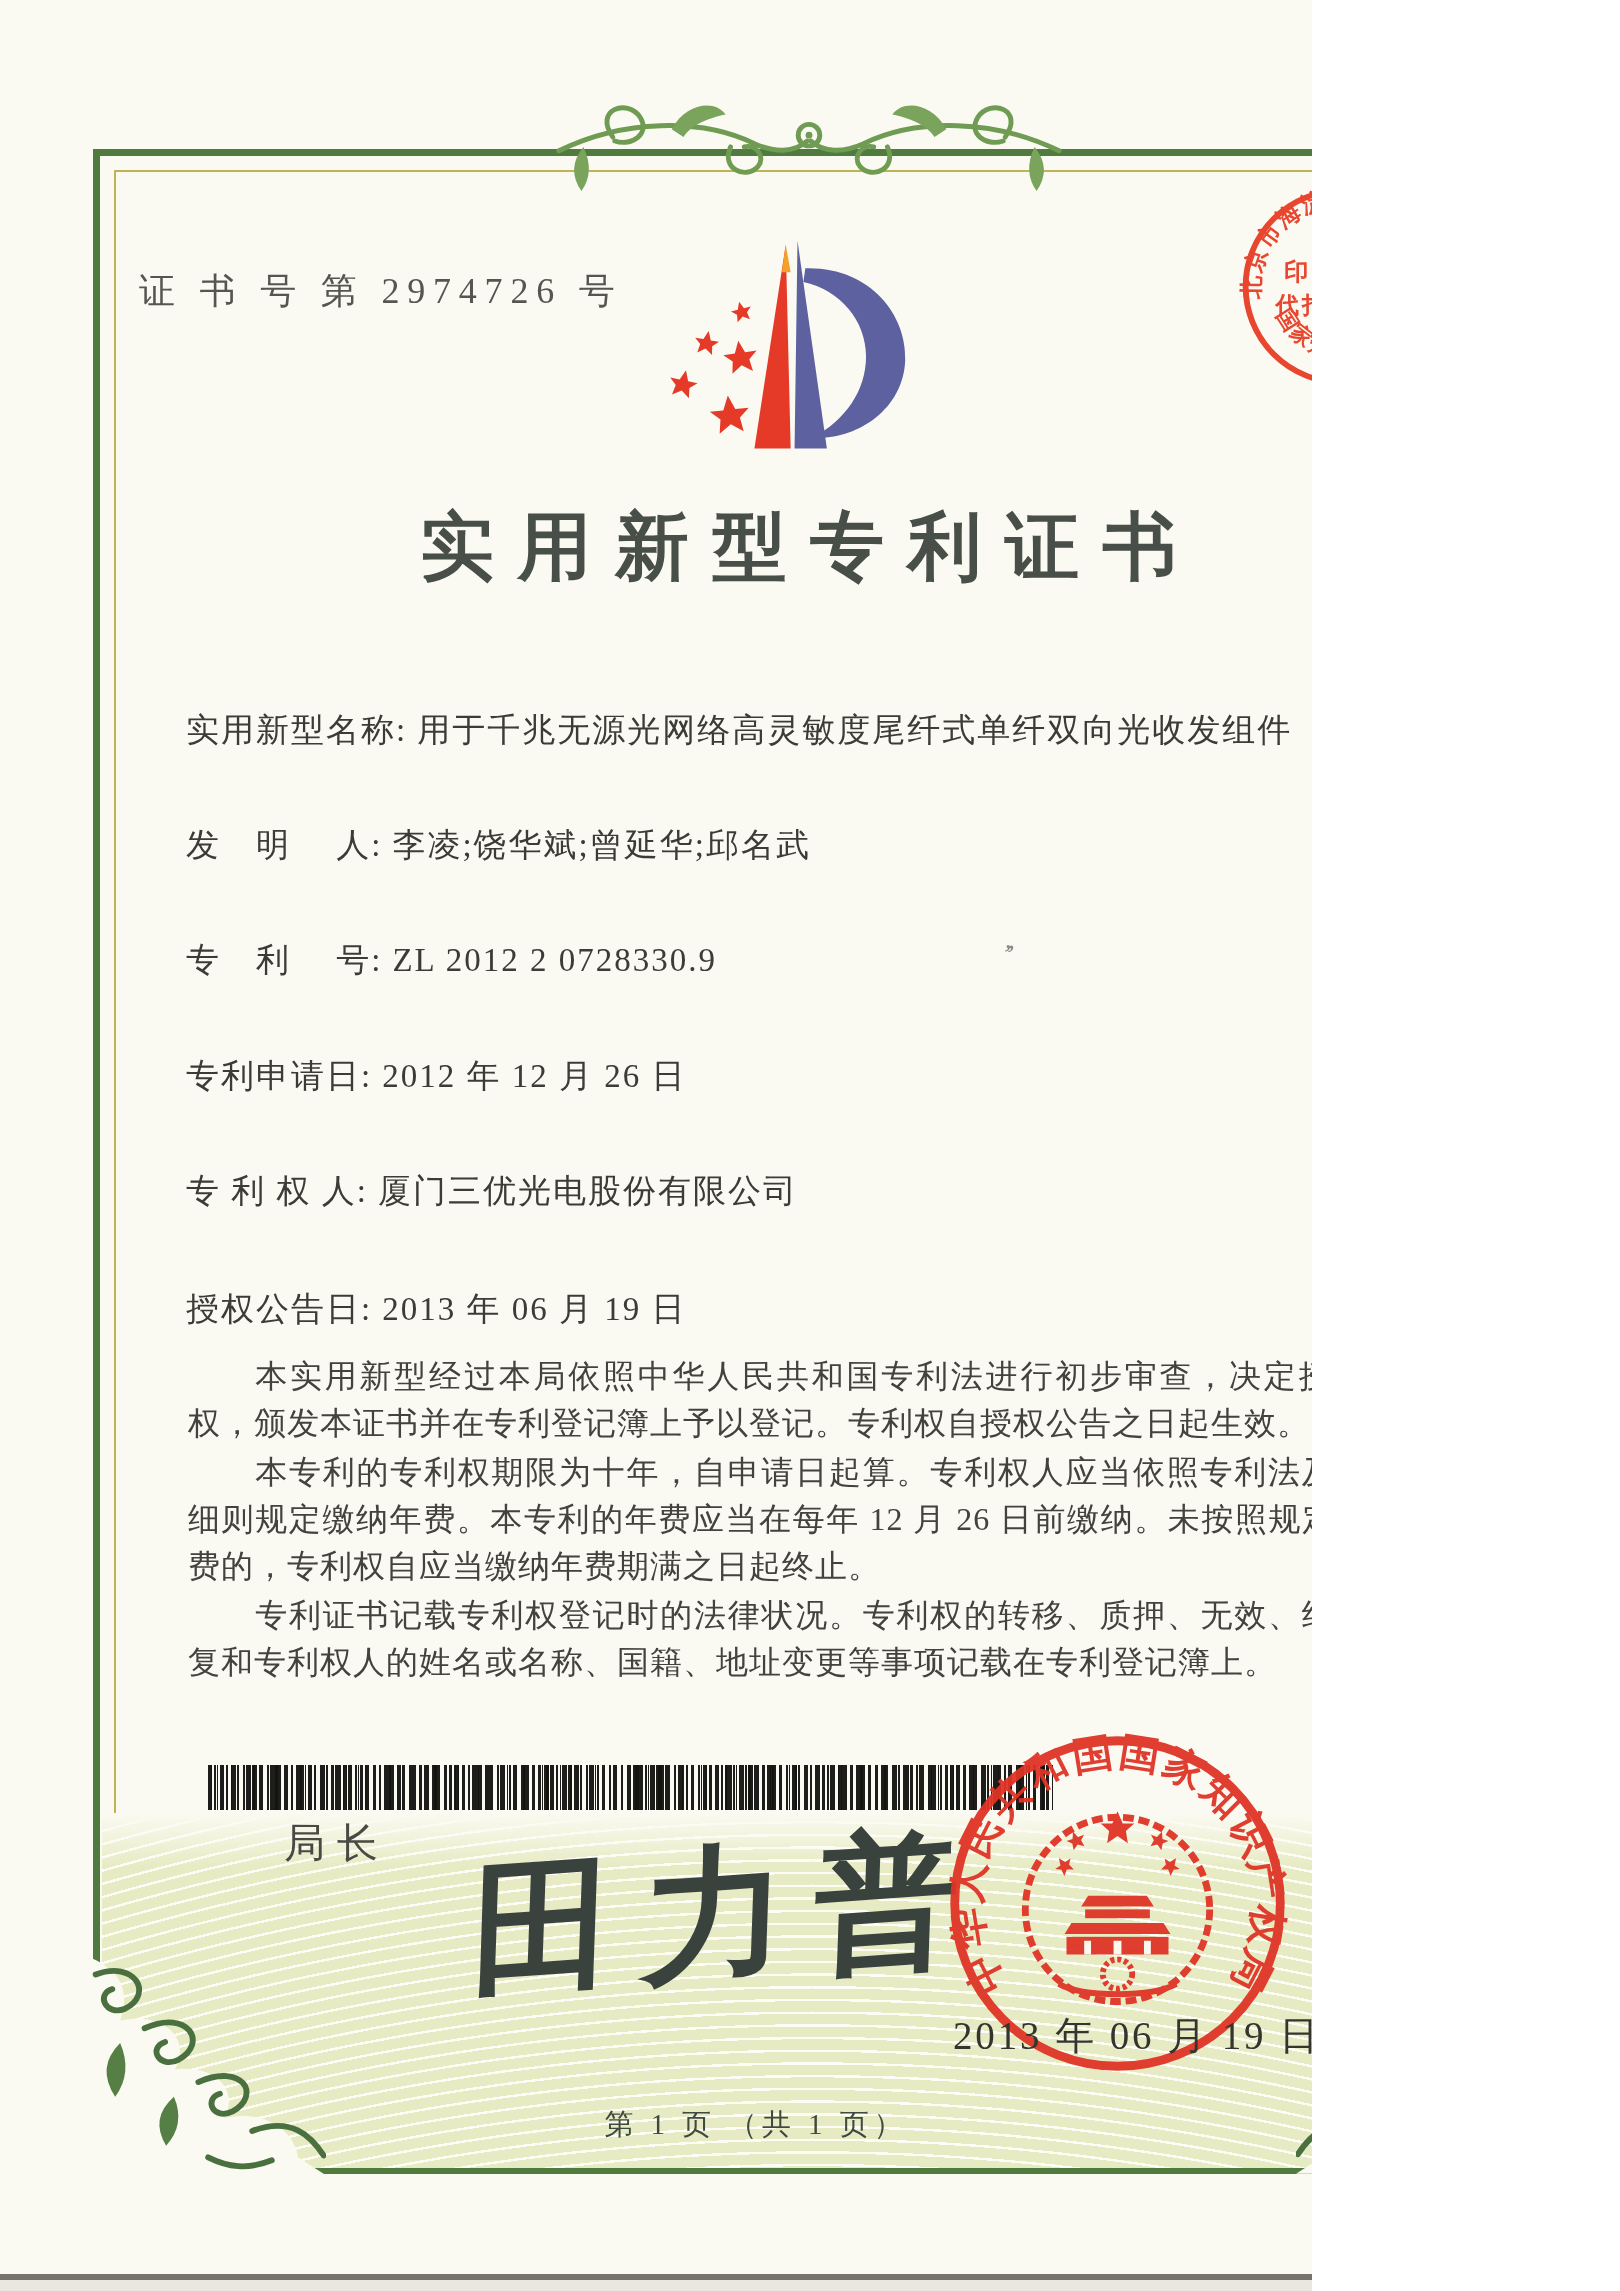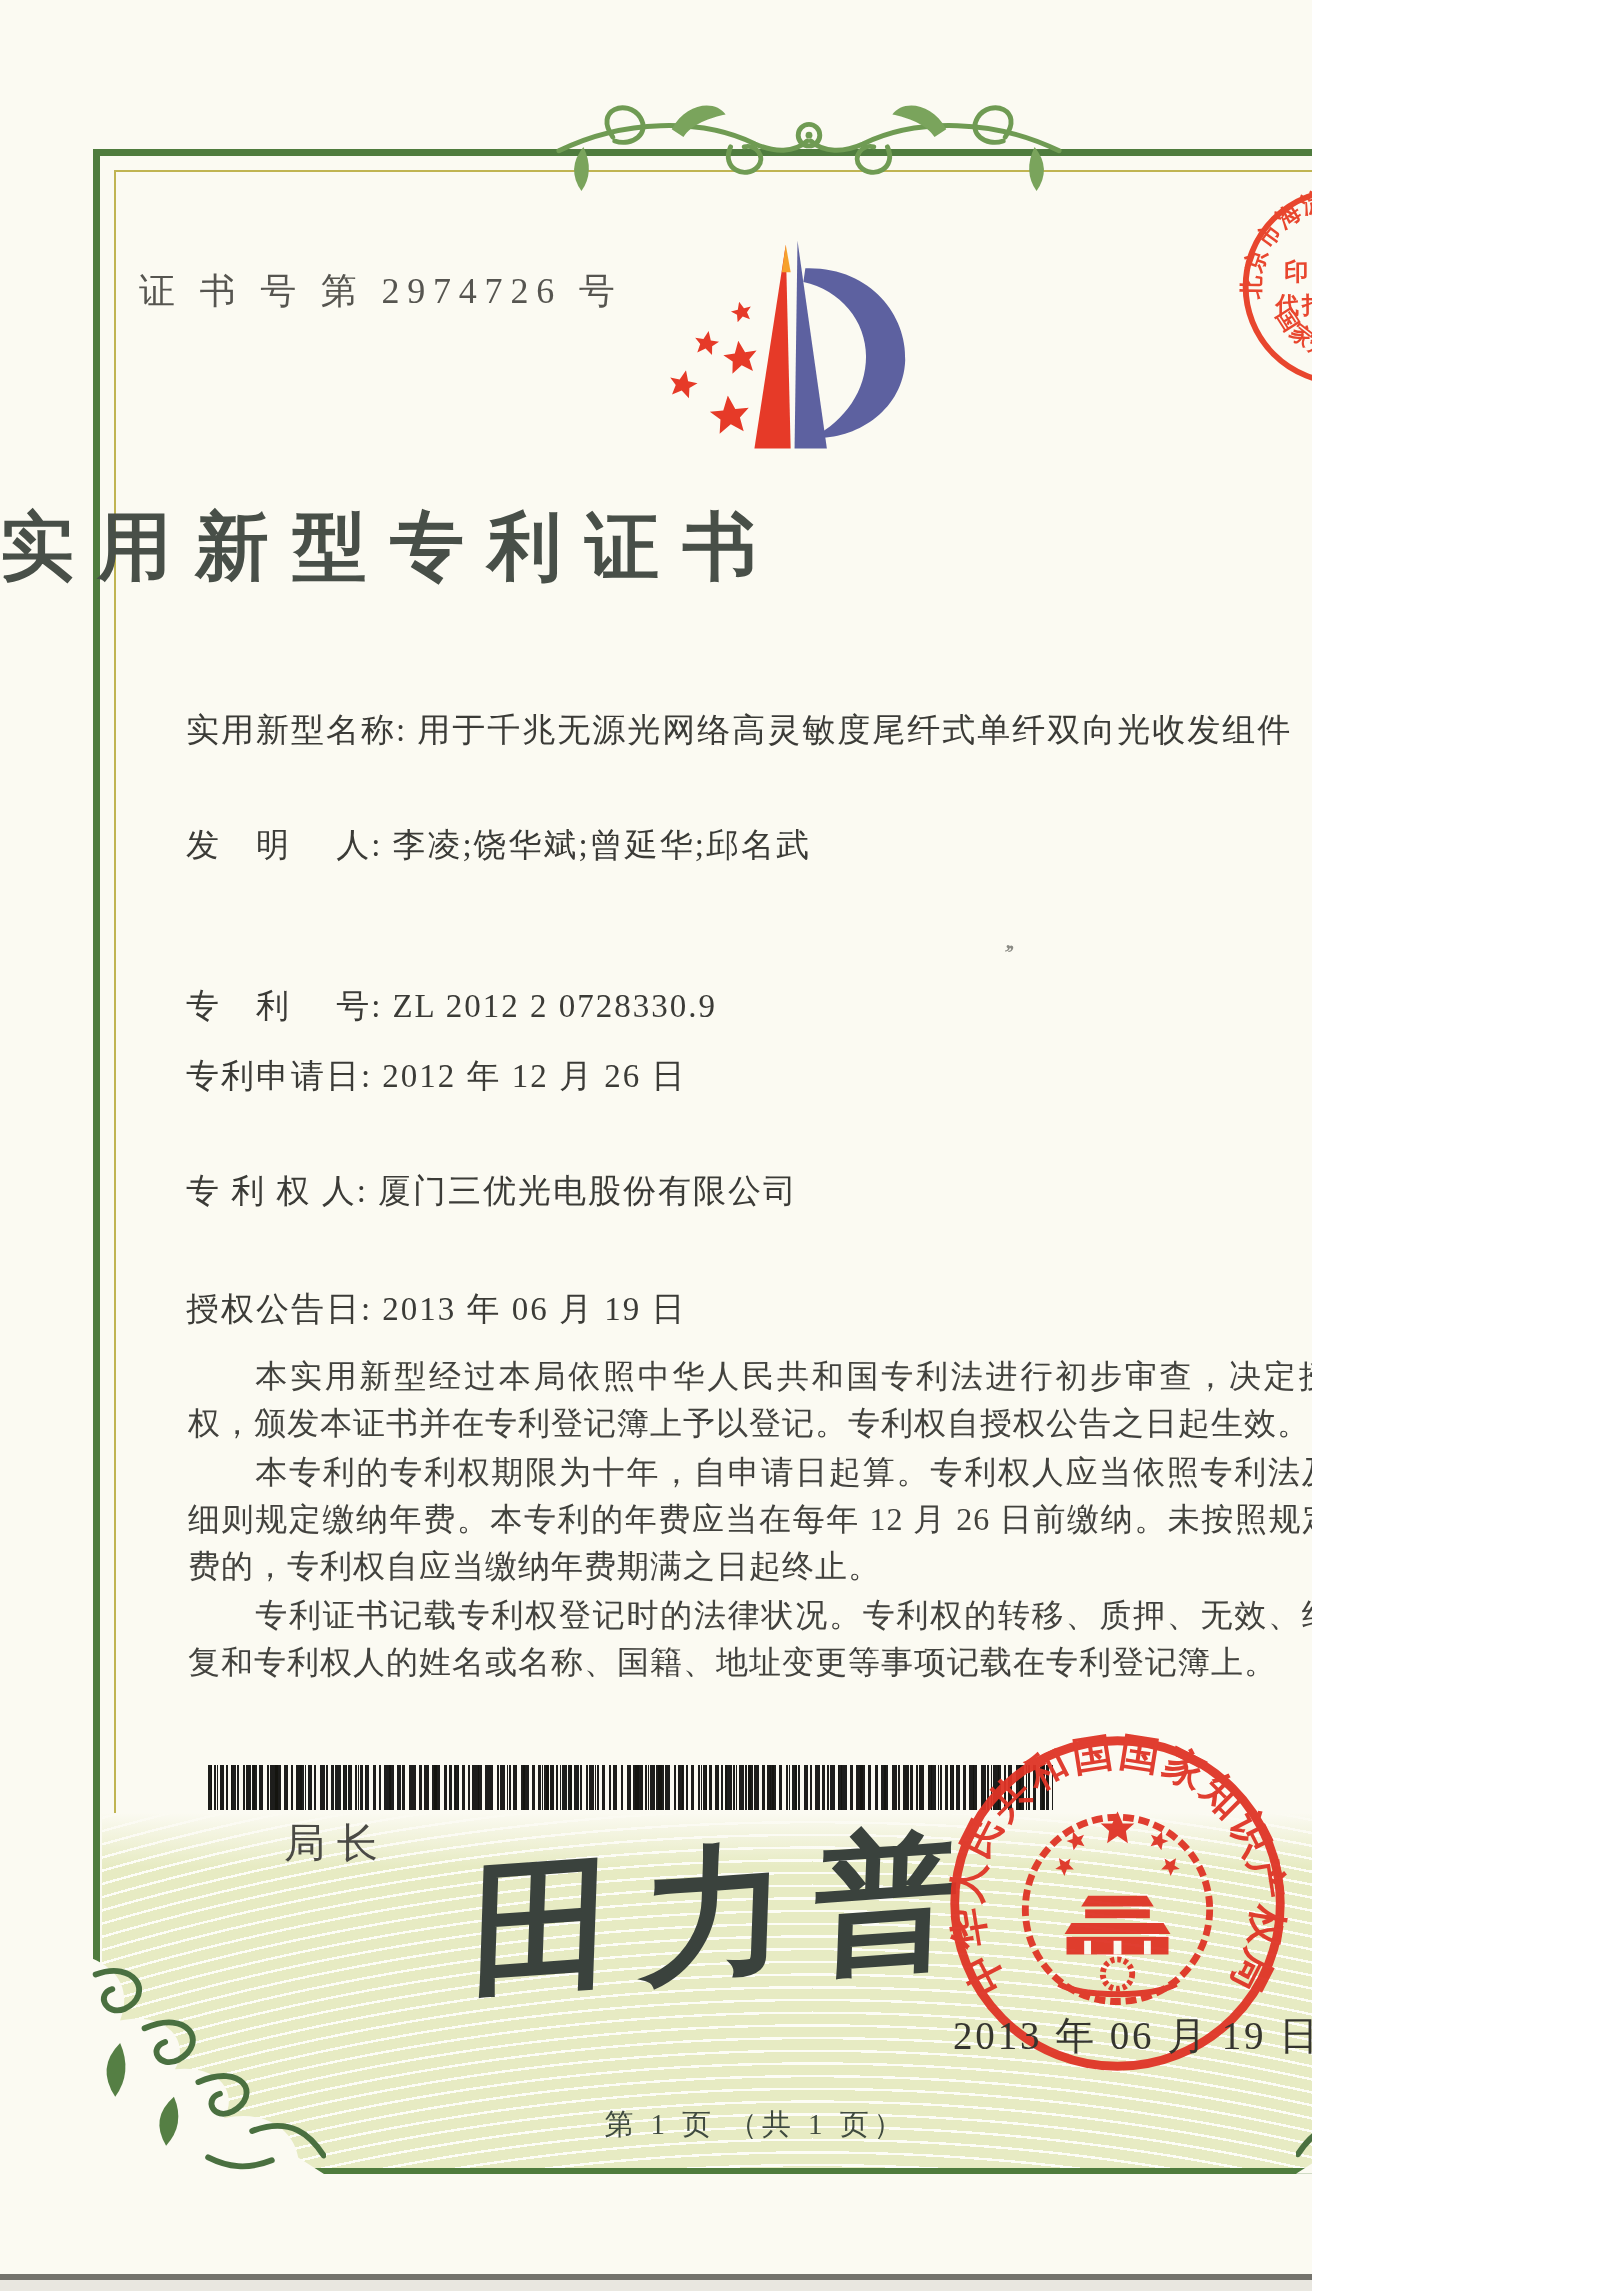--- a/index.html
+++ b/index.html
@@ -30,21 +30,21 @@
   .guilloche::after{
     content:"";position:absolute;left:0;top:0;right:0;height:54px;
     background:linear-gradient(#fbfaf2,rgba(251,250,242,0));
   }
   
   .cert-no{
     position:absolute;left:139px;top:267px;
     font-size:36px;letter-spacing:7.8px;color:#565550;
   }
   .title{
-    position:absolute;left:0;top:498px;width:1620px;
+    position:absolute;left:0;top:498px;width:1620px;text-align:center;
     font-size:74px;font-weight:700;letter-spacing:23.5px;color:#484f48;
   }
   .field-row{
     position:absolute;left:186px;width:1264px;
     font-size:33px;letter-spacing:2px;color:#3b3b37;white-space:nowrap;
   }
   .field-row .lbl{margin-right:10px;}
   .stray-mark{
     position:absolute;left:1002px;top:939px;font-size:27.4px;color:#8a8a84;
     transform:rotate(12deg);letter-spacing:-3.9px;
@@ -168,21 +168,21 @@
   </svg>
 
   <div class="title">实用新型专利证书</div>
 
   <div class="field-row" style="top:708px">
     <span class="lbl">实用新型名称:</span><span>用于千兆无源光网络高灵敏度尾纤式单纤双向光收发组件</span>
   </div>
   <div class="field-row" style="top:823px">
     <span class="lbl">发　明　 人:</span><span>李凌;饶华斌;曾延华;邱名武</span>
   </div>
-  <div class="field-row" style="top:984px">
+  <div class="field-row" style="top:938px">
     <span class="lbl">专　利　 号:</span><span>ZL 2012 2 0728330.9</span>
   </div>
   <div class="field-row" style="top:1054px">
     <span class="lbl">专利申请日:</span><span>2012 年 12 月 26 日</span>
   </div>
   <div class="field-row" style="top:1169px">
     <span class="lbl">专 利 权 人:</span><span>厦门三优光电股份有限公司</span>
   </div>
   <div class="field-row" style="top:1287px">
     <span class="lbl">授权公告日:</span><span>2013 年 06 月 19 日</span>

